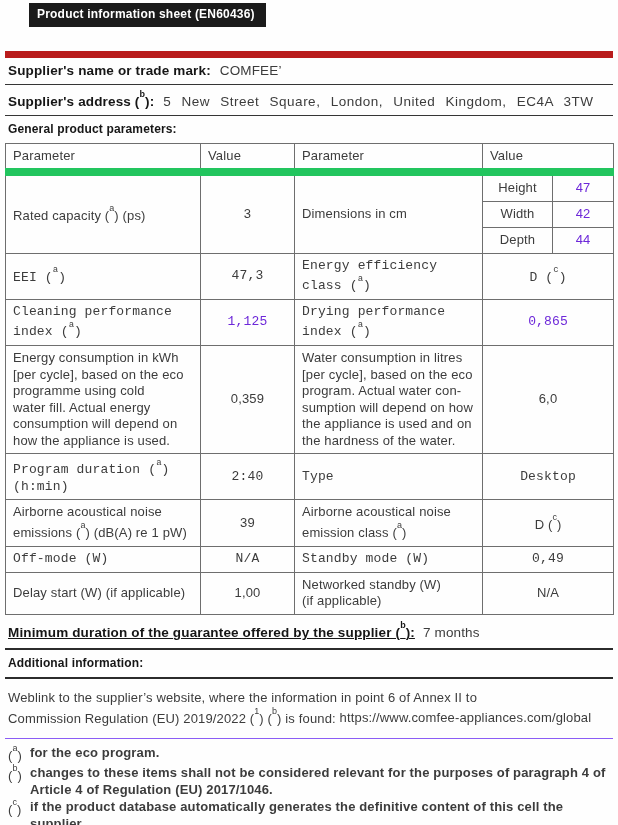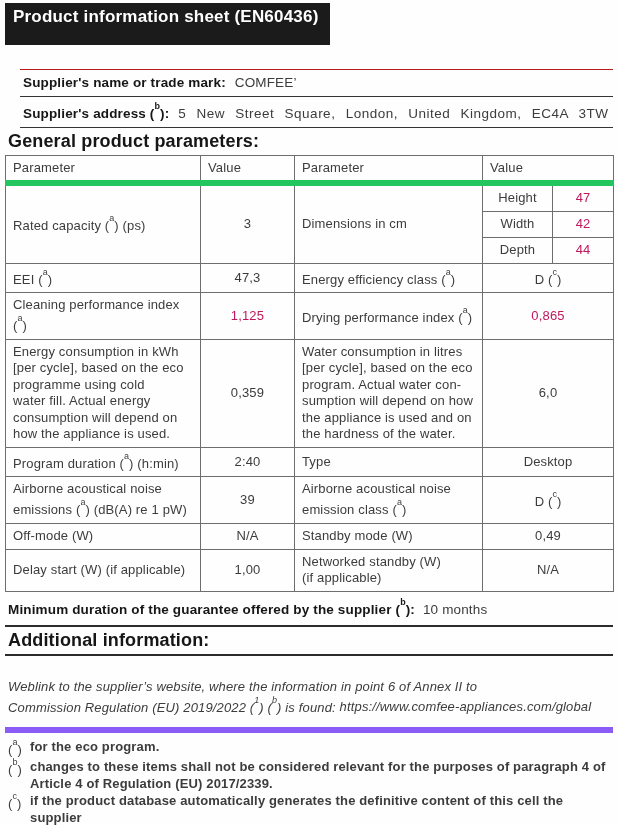--- a/index.html
+++ b/index.html
@@ -12,43 +12,44 @@
   }
   .sheet { width: 618px; min-height: 825px; padding: 3px 5px 6px 5px; background: #fefefe; }
 
   sup { font-size: 9px; position: relative; top: -3.5px; letter-spacing: 0; }
 
   
   .title-bar {
     display: inline-block;
     background: #1b1b1b;
     color: #ffffff;
-    font-size: 17px;
+    font-size: 12px;
     font-weight: bold;
-    padding: 4px 11px 18px 8px;
+    padding: 4px 11px 6px 8px;
     margin-bottom: 24px;
     letter-spacing: 0.2px;
-  }
-
-  
-  .info-table { border-top: 1px solid #b91c1c; margin-left: 15px; }
+    margin-left: 24px;
+  }
+
+  
+  .info-table { border-top: 7px solid #b91c1c; }
   .info-row {
     border-bottom: 1px solid #353535;
     padding: 5px 3px 6px 3px;
     font-size: 13.5px;
     line-height: 15px;
   }
   .info-label { font-weight: bold; color: #161616; }
   .info-value { color: #3c3c3c; margin-left: 9px; }
   .wide-spacing { word-spacing: 6px; letter-spacing: 0.5px; }
   .model-gap { margin-left: 16px; }
 
   
   .section-heading {
-    font-size: 18px;
+    font-size: 12px;
     font-weight: bold;
     color: #161616;
     padding: 6px 3px 6px 3px;
     line-height: 15px;
   }
 
   
   table.params {
     border-collapse: collapse;
     table-layout: fixed;
@@ -56,50 +57,49 @@
     font-size: 13px;
     color: #3c3c3c;
   }
   table.params td, table.params th {
     border: 1px solid #6e6e6e;
     padding: 4px 7px;
     vertical-align: middle;
     font-weight: normal;
     line-height: 16.5px;
   }
-  table.params tr.header-row th { border-bottom: 6px solid #22c55e; text-align: left; height: 26px; }
+  table.params tr.header-row th { border-bottom: 8px solid #22c55e; text-align: left; height: 26px; }
   table.params th.value-head { text-align: center; }
   .cell-center { text-align: center; }
   .multiline { white-space: pre-line; }
-  .red { color: #be185d; }
-  tr.r-std { height: 26px; }
+  .red { color: #6d28d9; }
+  tr.r-std { height: 26px; font-family: Liberation Mono, monospace; }
   tr.r-dim { height: 26px; }
   tr.r-noise { height: 40px; }
   tr.r-delay { height: 41px; }
 
   
   .guarantee-row {
     border-bottom: 2px solid #2b2b2b;
     padding: 7px 3px 8px 3px;
     font-size: 13.5px;
     line-height: 15px;
   }
-  .guarantee-label { font-weight: bold; color: #161616; }
+  .guarantee-label { font-weight: bold; color: #161616; text-decoration: underline; }
   .guarantee-value { margin-left: 8px; }
 
   .additional-heading { border-bottom: 2px solid #2b2b2b; }
 
   
   .weblink {
-    padding: 22px 3px 11px 3px;
+    padding: 10px 3px 11px 3px;
     font-size: 13px;
     line-height: 17px;
-    border-bottom: 6px solid #8b5cf6;
+    border-bottom: 1px solid #8b5cf6;
     white-space: pre-line;
-    font-style: italic;
   }
   .weblink a { color: #3c3c3c; text-decoration: none; }
 
   
   .footnotes { padding: 5px 3px 7px 3px; font-size: 13px; }
   .footnote-item { display: flex; line-height: 17px; }
   .fn-marker { flex: 0 0 22px; }
   .fn-text { flex: 1; white-space: pre-line; font-weight: bold; }
 </style>
 </head>
@@ -202,37 +202,37 @@
       <td>Delay start (W) (if applicable)</td>
       <td class="cell-center">1,00</td>
       <td class="multiline">Networked standby (W)
 (if applicable)</td>
       <td colspan="2" class="cell-center">N/A</td>
     </tr>
   </tbody>
     </table>
 
   <div class="guarantee-row">
-    <span class="guarantee-label">Minimum duration of the guarantee offered by the supplier (<sup>b</sup>):</span><span class="guarantee-value">10 months</span>
+    <span class="guarantee-label">Minimum duration of the guarantee offered by the supplier (<sup>b</sup>):</span><span class="guarantee-value">7 months</span>
   </div>
 
   <div class="section-heading additional-heading">Additional information:</div>
 
   <div class="weblink"><span>Weblink to the supplier’s website, where the information in point 6 of Annex II to
 Commission Regulation (EU) 2019/2022 (<sup>1</sup>) (<sup>b</sup>) is found: </span><a href="#">https://www.comfee-appliances.com/global</a></div>
 
   <div class="footnotes">
     <div class="footnote-item">
       <span class="fn-marker">(<sup>a</sup>)</span>
       <span class="fn-text">for the eco program.</span>
     </div>
     <div class="footnote-item">
       <span class="fn-marker">(<sup>b</sup>)</span>
       <span class="fn-text">changes to these items shall not be considered relevant for the purposes of paragraph 4 of
-Article 4 of Regulation (EU) 2017/2339.</span>
+Article 4 of Regulation (EU) 2017/1046.</span>
     </div>
     <div class="footnote-item">
       <span class="fn-marker">(<sup>c</sup>)</span>
       <span class="fn-text">if the product database automatically generates the definitive content of this cell the supplier
 shall not enter these data.</span>
     </div>
   </div>
 
   
 

